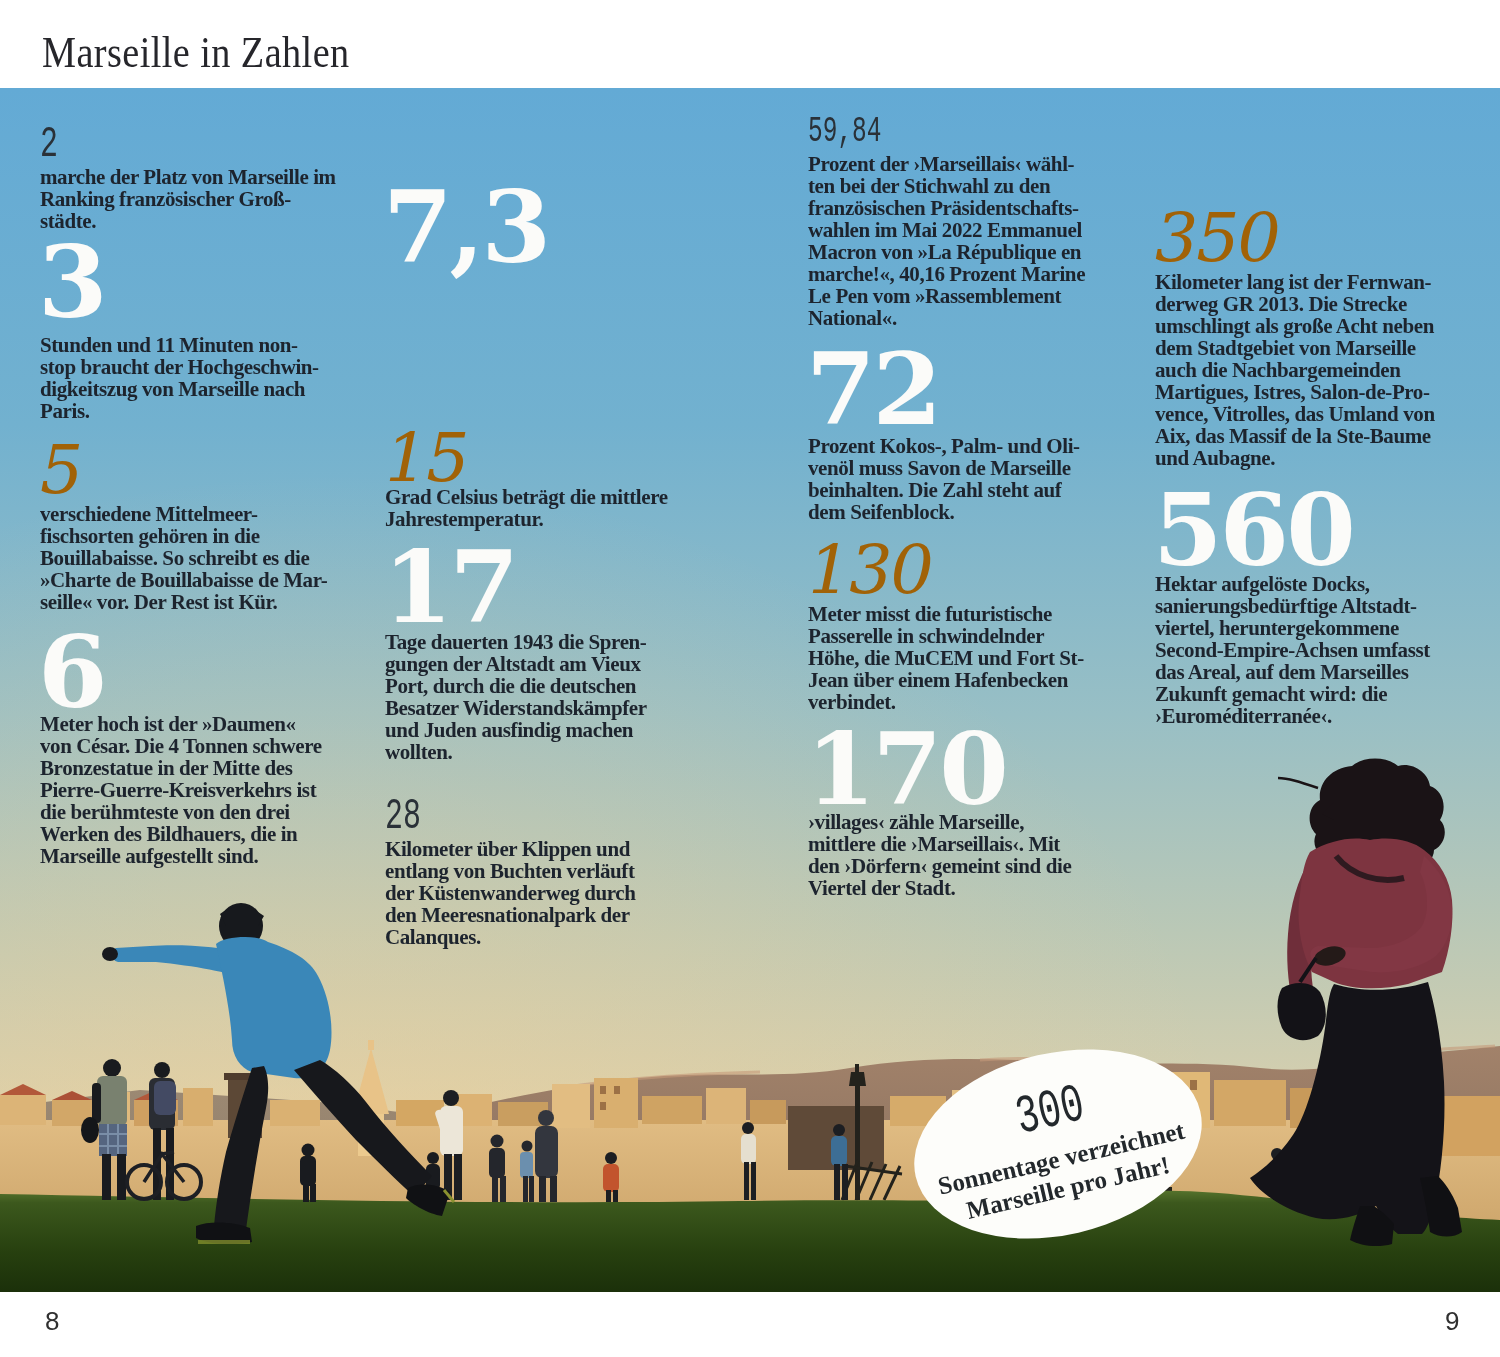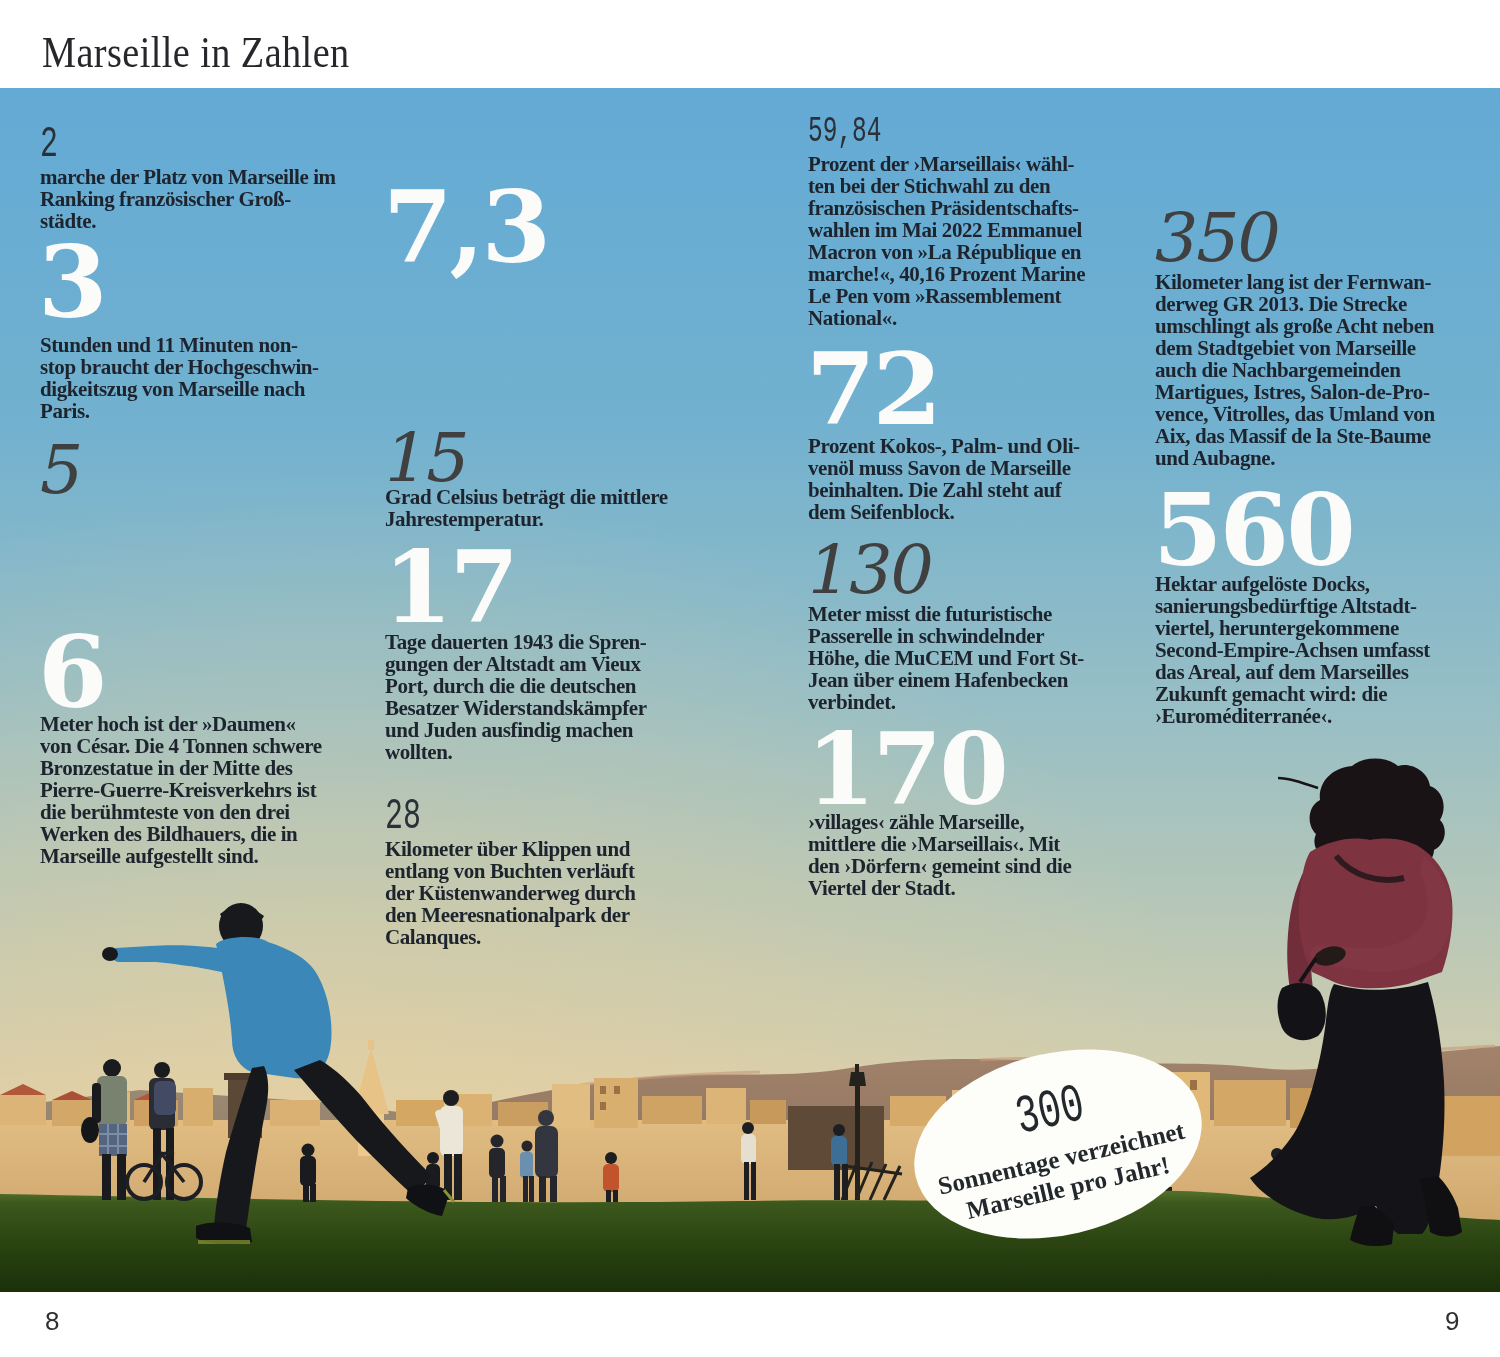--- a/index.html
+++ b/index.html
@@ -12,21 +12,21 @@
   
   #photo{position:absolute;left:0;top:88px;width:1500px;height:1204px;display:block;}
   
   #footer{position:absolute;left:0;top:1292px;width:1500px;height:65px;background:#ffffff;z-index:30;}
   .pagenum{position:absolute;top:14px;font-family:"Liberation Sans",sans-serif;font-size:26px;color:#303030;}
   #pagenum-left{left:45px;}
   #pagenum-right{left:1445px;}
   
   .stat-number{position:absolute;z-index:20;line-height:1;white-space:nowrap;}
   .num-white{font-family:"DejaVu Serif",serif;font-weight:700;font-size:100px;color:#fbfbf9;letter-spacing:-3px;}
-  .num-italic{font-family:"DejaVu Serif",serif;font-style:italic;font-weight:400;font-size:68px;color:#404040;letter-spacing:-2px;}
+  .num-italic{font-family:"DejaVu Serif",serif;font-style:italic;font-weight:400;font-size:68px;color:#a16207;letter-spacing:-2px;}
   .num-hand{font-family:"Liberation Mono",monospace;font-weight:400;color:#2a3138;
             transform:scaleX(.68);transform-origin:left top;}
   .hand-40{font-size:44px;}
   .hand-34{font-size:36px;}
   .stat-text{position:absolute;z-index:20;width:345px;font-family:"Liberation Serif",serif;font-weight:700;
              font-size:21px;line-height:22px;color:#1d242e;white-space:pre-line;letter-spacing:-0.4px;}
   
   #bubble{position:absolute;left:912px;top:1053px;width:292px;height:182px;background:#fdfdfa;
           border-radius:50%;transform:rotate(-13deg);z-index:25;display:flex;flex-direction:column;
           align-items:center;justify-content:center;text-align:center;}
@@ -295,20 +295,25 @@
   <div class="stat-number num-hand hand-40" style="left:40px;top:122px;">2</div>
   <div class="stat-text" style="left:40px;top:166px;">marche der Platz von Marseille im
 Ranking französischer Groß-
 städte.</div>
   <div class="stat-number num-white" style="left:38px;top:232px;">3</div>
   <div class="stat-text" style="left:40px;top:334px;">Stunden und 11 Minuten non-
 stop braucht der Hochgeschwin-
 digkeitszug von Marseille nach
 Paris.</div>
   <div class="stat-number num-italic" style="left:40px;top:436px;">5</div>
+  <div class="stat-text" style="left:40px;top:503px;">verschiedene Mittelmeer-
+fischsorten gehören in die
+Bouillabaisse. So schreibt es die
+»Charte de Bouillabaisse de Mar-
+seille« vor. Der Rest ist Kür.</div>
   <div class="stat-number num-white" style="left:38px;top:622px;">6</div>
   <div class="stat-text" style="left:40px;top:713px;">Meter hoch ist der »Daumen«
 von César. Die 4 Tonnen schwere
 Bronzestatue in der Mitte des
 Pierre-Guerre-Kreisverkehrs ist
 die berühmteste von den drei
 Werken des Bildhauers, die in
 Marseille aufgestellt sind.</div>
 
   <div class="stat-number num-white" style="left:383px;top:177px;">7,3</div>

